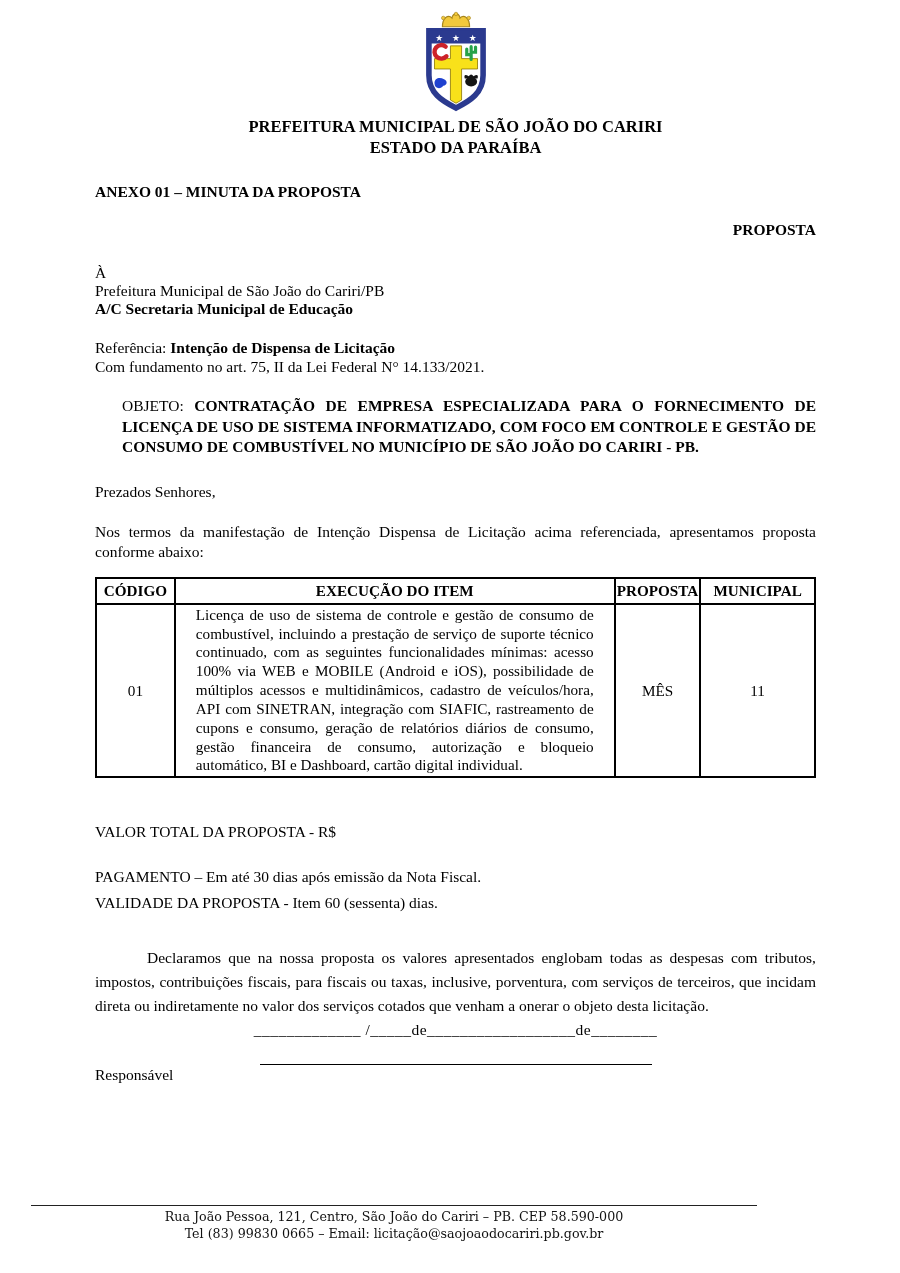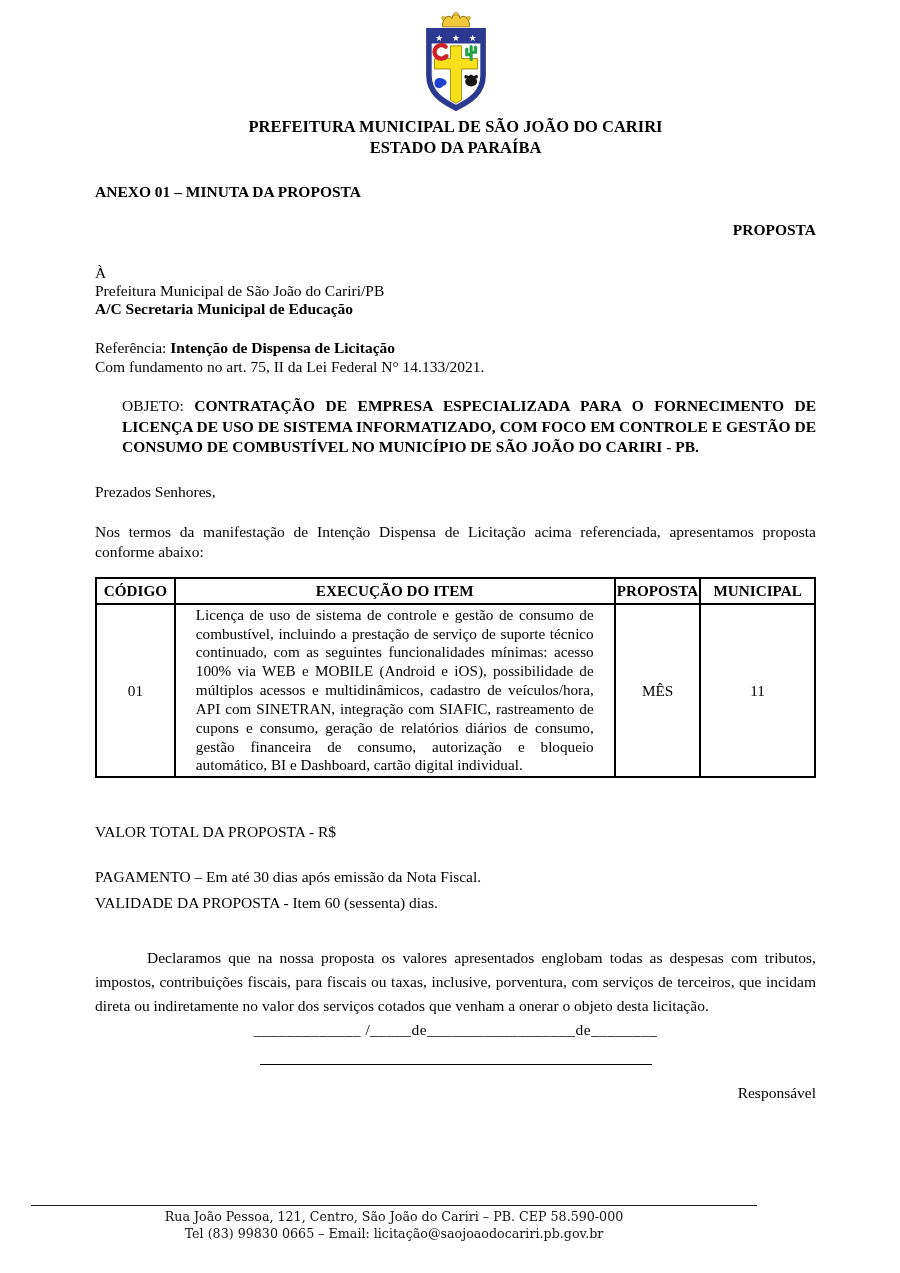--- a/index.html
+++ b/index.html
@@ -39,21 +39,21 @@
   .col-unidade{width:75px;}
   .col-quantidade{width:115px;}
   
   .valor-total{margin-top:44px;}
   .terms{margin-top:22px;line-height:1.62;}
   .terms div{white-space:nowrap;}
   
   .declaration{margin-top:31px;text-align:justify;line-height:1.55;text-indent:52px;}
   .sig-date-line{text-align:center;margin-top:2px;letter-spacing:.5px;}
   .sig-rule{width:392px;margin:24px auto 0 auto;border-bottom:1.5px solid #000;}
-  .sig-label{text-align:right;margin-top:18px;}
+  .sig-label{text-align:left;margin-top:0;}
   
   .doc-footer{
     position:absolute;left:0;top:1205px;width:788px;text-align:center;
   }
   .footer-rule{width:726px;margin:0 auto;border-top:1.3px solid #222;}
   .footer-text{
     margin-top:3px;font-size:13.2px;line-height:1.28;color:#111;
     font-family:"DejaVu Serif", serif;transform:scaleX(.96);
   }
 </style>

